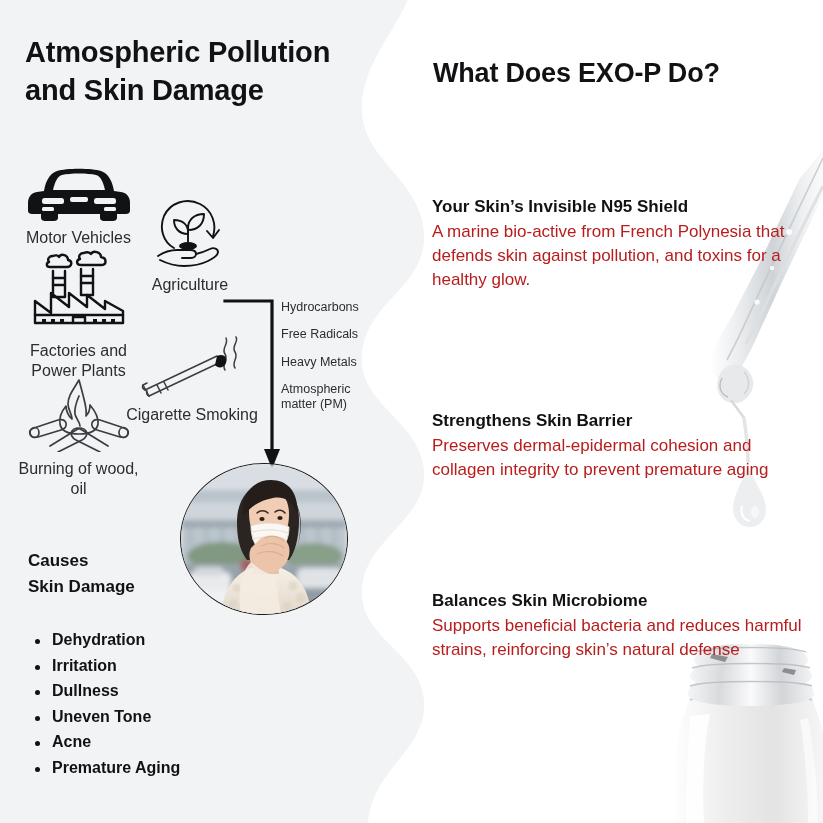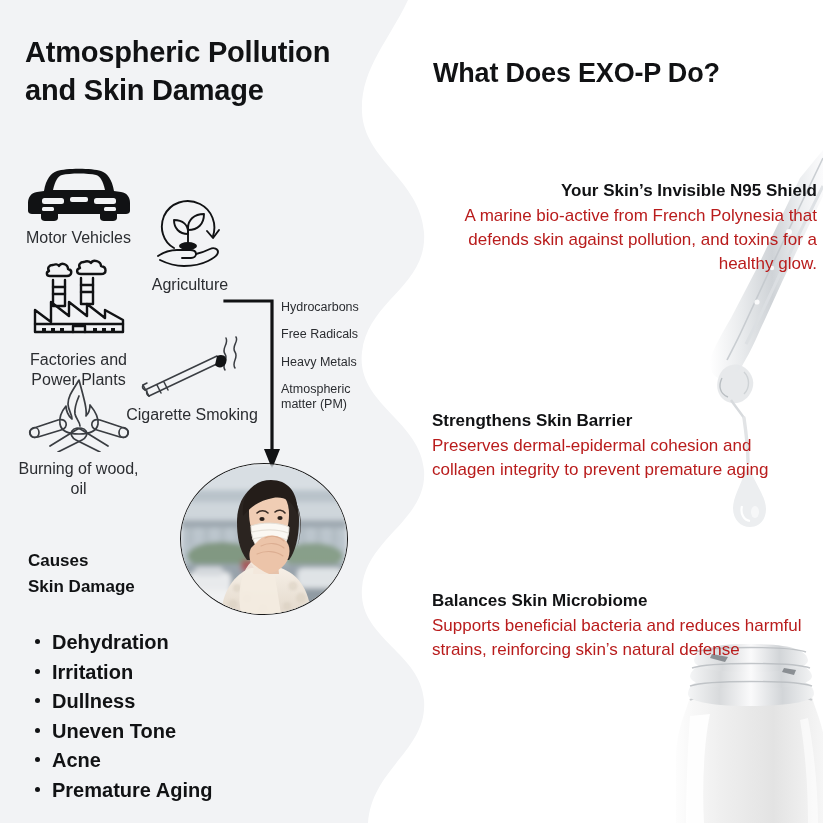--- a/index.html
+++ b/index.html
@@ -22,21 +22,21 @@
     font-size:29px;font-weight:bold;line-height:1.32;
     color:#111214;letter-spacing:-0.2px;
   }
 
   .src{position:absolute;text-align:center;}
   .src-label{
     font-size:16px;color:#2b2d31;line-height:1.25;margin-top:3px;
   }
 
   #src-vehicles{left:12px;top:165px;width:133px;}
-  #src-factories{left:12px;top:258px;width:133px;}
+  #src-factories{left:12px;top:249px;width:133px;}
   #src-burning{left:10px;top:376px;width:137px;}
   #src-agriculture{left:130px;top:198px;width:120px;}
   #src-cigarette{left:122px;top:336px;width:140px;}
 
   
   #pollutants{position:absolute;left:281px;top:300px;width:100px;}
   .pollutant{
     font-size:12.5px;color:#2b2d31;line-height:1.22;margin-bottom:12px;
   }
   .pollutant:last-child{margin-bottom:0;}
@@ -44,21 +44,21 @@
   
   #causes-heading{
     position:absolute;left:28px;top:548px;width:190px;
     font-size:17px;font-weight:bold;line-height:1.5;color:#111214;
   }
   #damage-list{
     position:absolute;left:30px;top:632px;width:300px;
     margin:0;padding:0;list-style:none;
   }
   #damage-list li{
-    font-size:20px;font-weight:bold;color:#111214;
+    font-size:16px;font-weight:bold;color:#111214;
     line-height:1.0;margin-bottom:9.5px;
     padding-left:22px;position:relative;
   }
   #damage-list li::before{
     content:"";position:absolute;left:5px;top:7px;
     width:5px;height:5px;border-radius:50%;background:#111214;
   }
 
   
   #pollution-photo{
@@ -74,21 +74,21 @@
     font-size:27px;font-weight:bold;color:#111214;letter-spacing:-0.2px;
   }
   .benefit{position:absolute;left:32px;width:385px;}
   .benefit h3{
     margin:0 0 1px 0;font-size:17px;font-weight:bold;color:#111214;
     line-height:1.35;
   }
   .benefit p{
     margin:0;font-size:17px;color:#b91c1c;line-height:1.42;font-weight:400;
   }
-  #benefit-1{top:180px;text-align:right;}
+  #benefit-1{top:196px;}
   #benefit-2{top:410px;}
   #benefit-3{top:590px;}
 
   
   #dropper-art{position:absolute;left:0;top:0;width:823px;height:823px;pointer-events:none;}
 </style>
 </head>
 <body>
 
 <div id="page">

